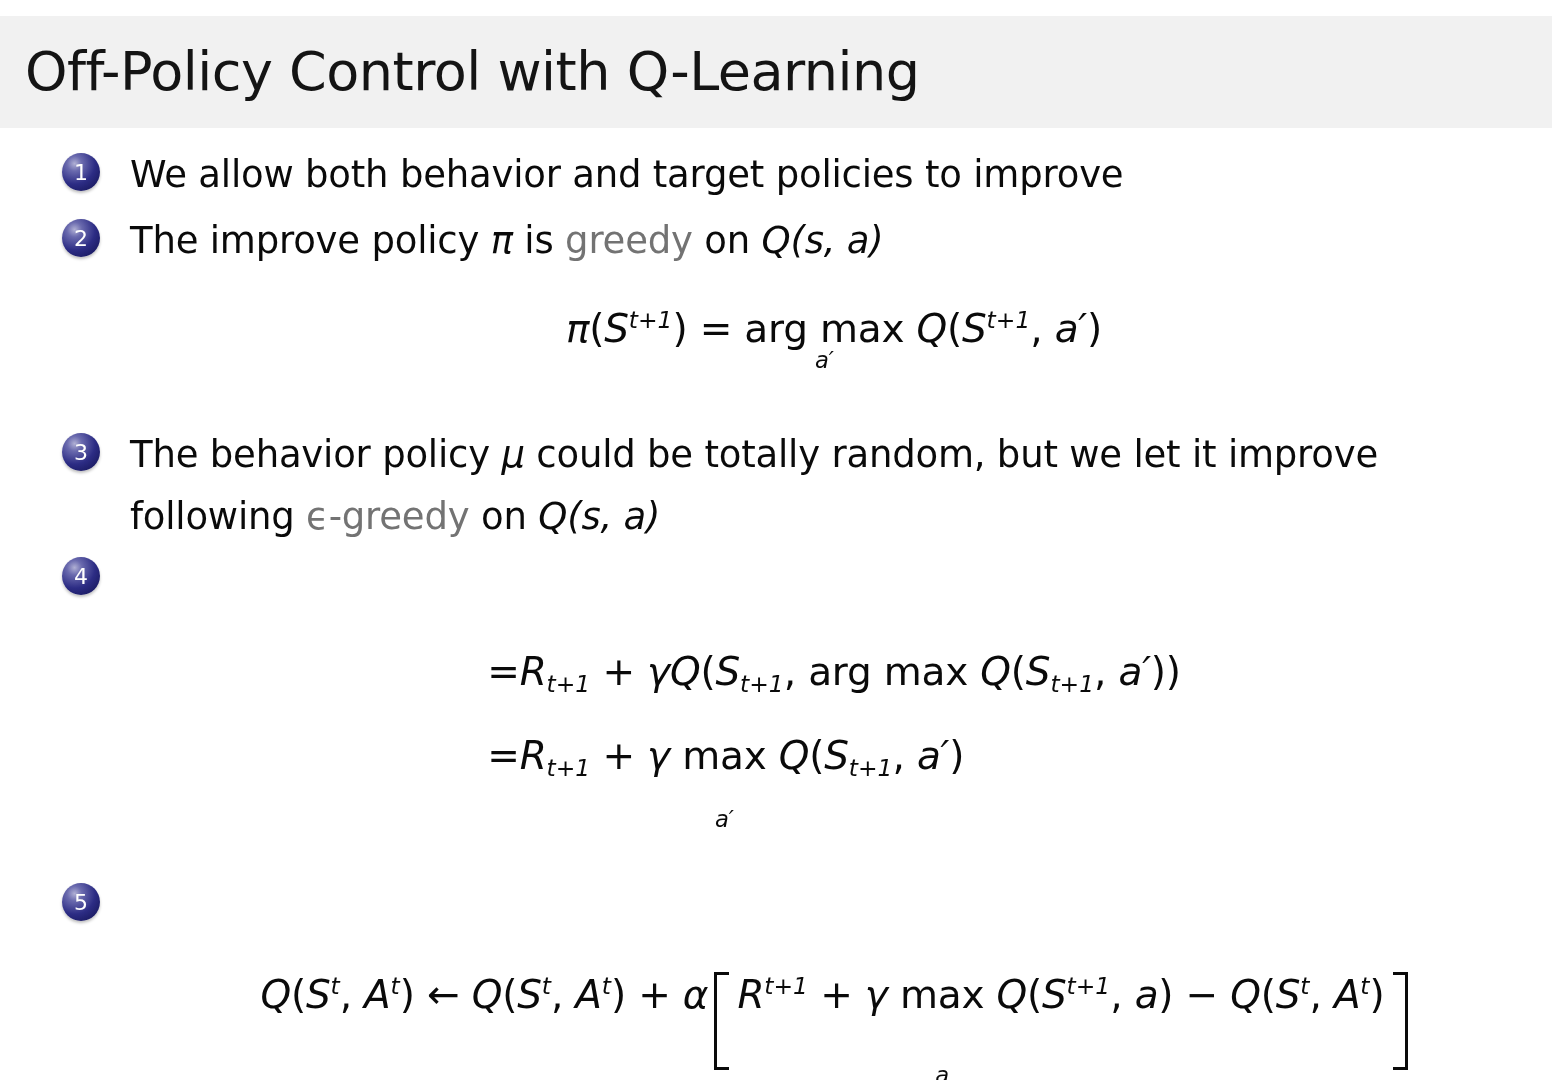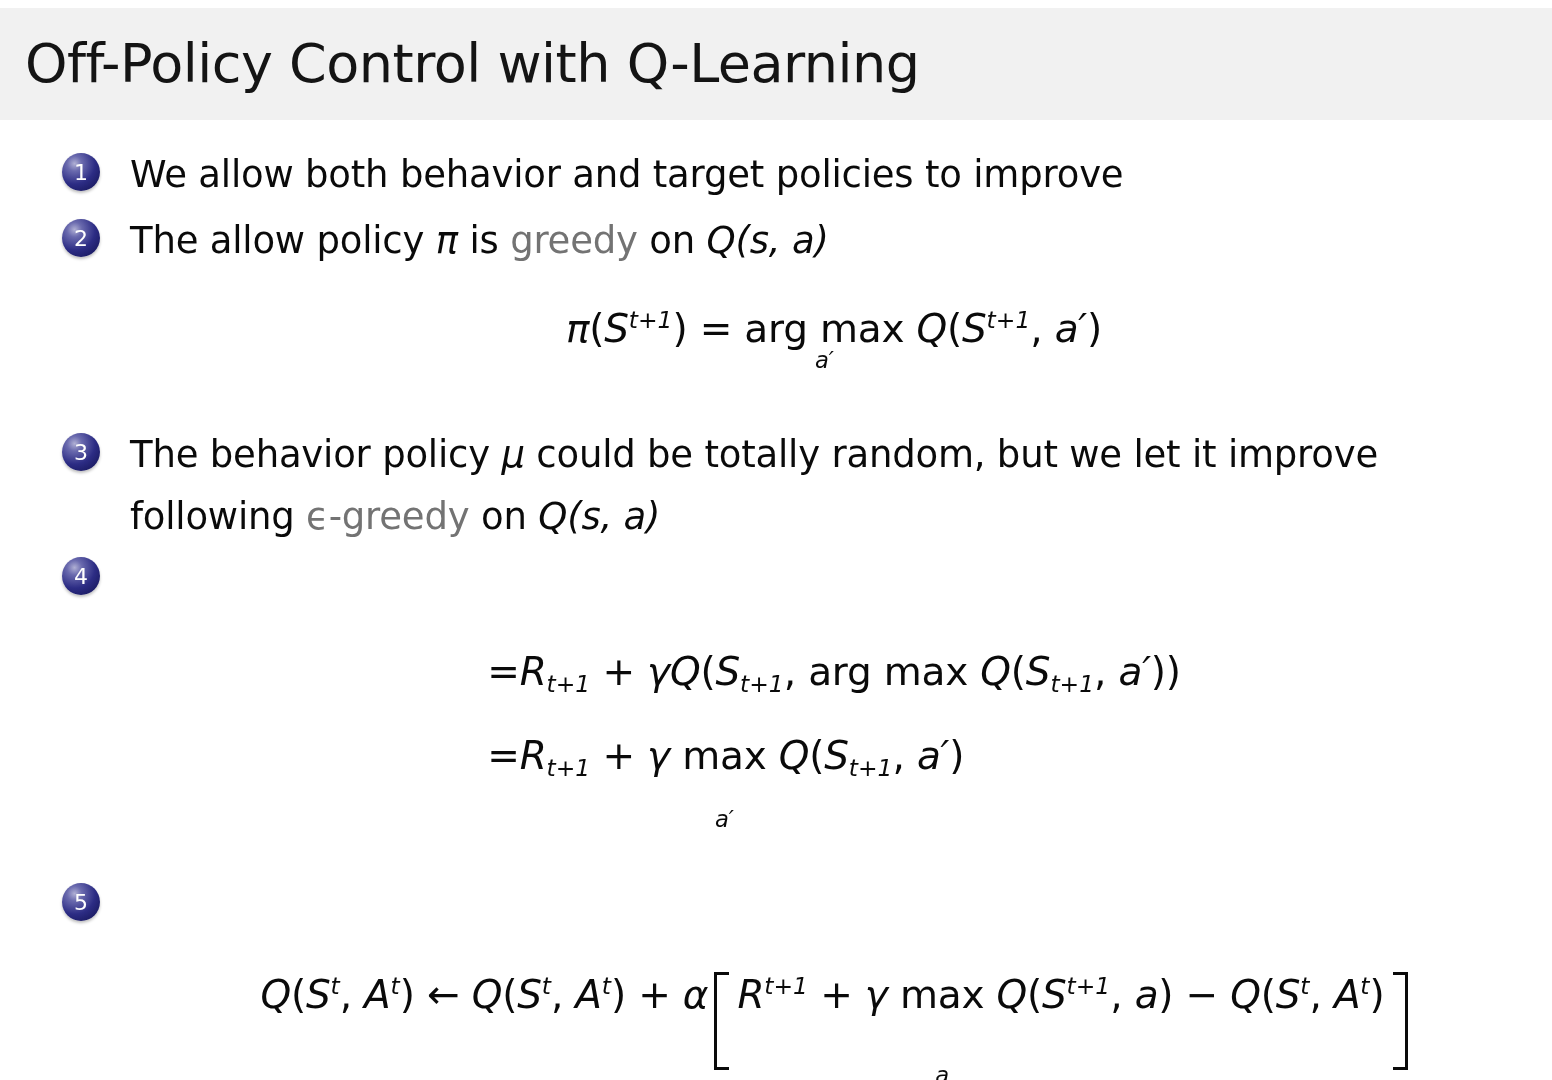--- a/index.html
+++ b/index.html
@@ -3,21 +3,21 @@
 <meta charset="utf-8">
 <style>
   html,body{margin:0;padding:0;}
   body{
     width:1552px;height:1080px;position:relative;overflow:hidden;
     background:#ffffff;color:#0a0a0a;
     font-family:"DejaVu Sans","Liberation Sans",sans-serif;
   }
   
   .titlebar{
-    position:absolute;left:0;top:8px;width:1552px;height:112px;
+    position:absolute;left:0;top:16px;width:1552px;height:112px;
     background:#f1f1f1;
   }
   .title{
     position:absolute;left:25px;top:24px;
     font-size:54px;line-height:1.2;color:#141414;
     letter-spacing:-0.5px;white-space:nowrap;
   }
   
   .item{
     position:absolute;left:62px;right:22px;
@@ -78,21 +78,21 @@
   <div class="title">Off-Policy Control with Q-Learning</div>
 </div>
 
 <div class="item" style="top:150px;">
   <div class="badge">1</div>
   <div class="itext"><span class="seg-p">We allow both behavior and target policies to improve</span></div>
 </div>
 
 <div class="item" style="top:216px;">
   <div class="badge">2</div>
-  <div class="itext"><span class="seg-p">The allow policy </span><span class="seg-m">π</span><span class="seg-p"> is </span><span class="seg-r">greedy</span><span class="seg-p"> on </span><span class="seg-m">Q(s, a)</span></div>
+  <div class="itext"><span class="seg-p">The improve policy </span><span class="seg-m">π</span><span class="seg-p"> is </span><span class="seg-r">greedy</span><span class="seg-p"> on </span><span class="seg-m">Q(s, a)</span></div>
 </div>
 
 <div class="formula fshift" style="top:306px;">
     <span class="mv">π</span>
     <span class="mo">(</span>
     <span class="mv">S</span>
     <span class="ms">t+1</span>
     <span class="mo">) = </span>
     <span class="mu"><span class="mtop">arg max</span><span class="mbot">a′</span></span>
     <span class="mo"> </span>

